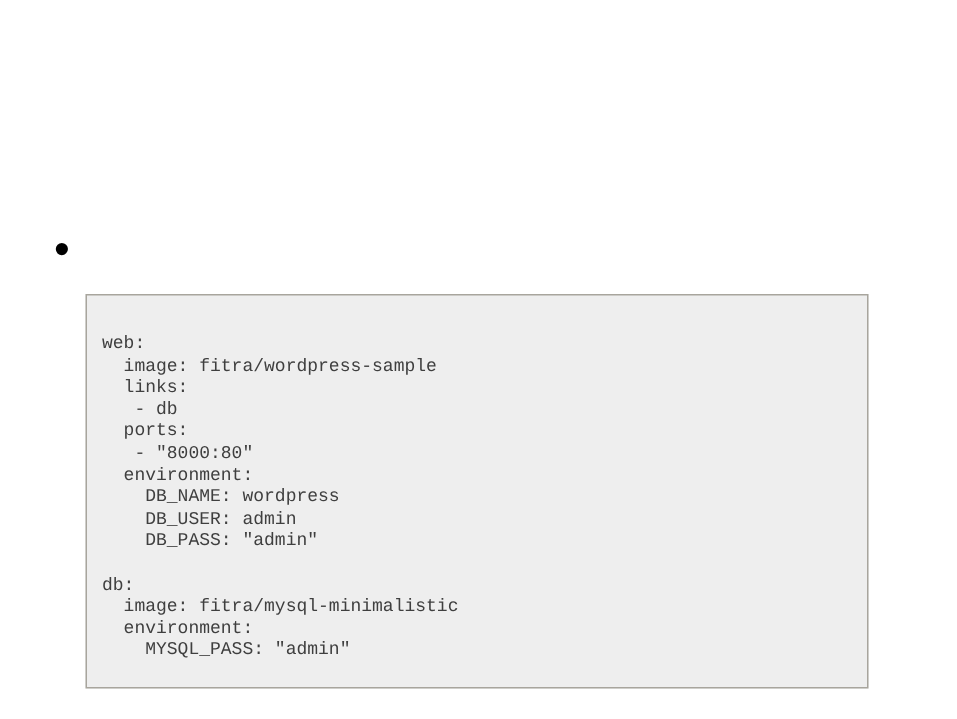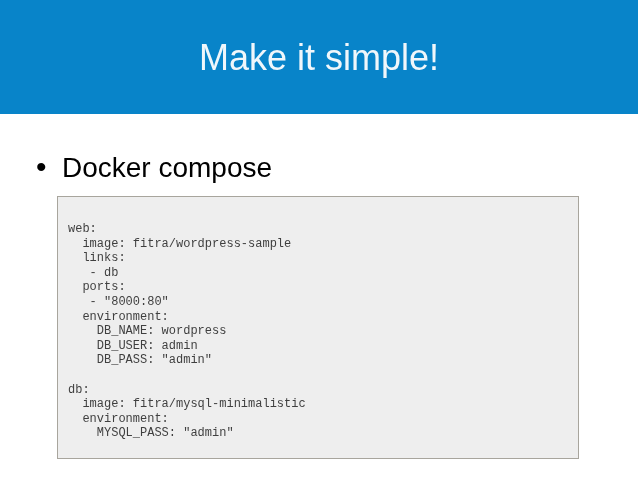--- a/index.html
+++ b/index.html
@@ -74,27 +74,23 @@
     line-height: 14.6px;
     color: var(--code-fg, #3f3f3f);
     white-space: pre;
   }
 </style>
 </head>
 <body>
 
 <div class="slide">
 
-  <header class="title-bar">
-    <h1>Make it simple!</h1>
-  </header>
 
   <div class="bullet-line">
     <span class="bullet-marker">•</span>
-    <span class="bullet-text">Docker compose</span>
   </div>
 
   <div class="code-box">
     <pre>web:
   image: fitra/wordpress-sample
   links:
    - db
   ports:
    - "8000:80"
   environment:

